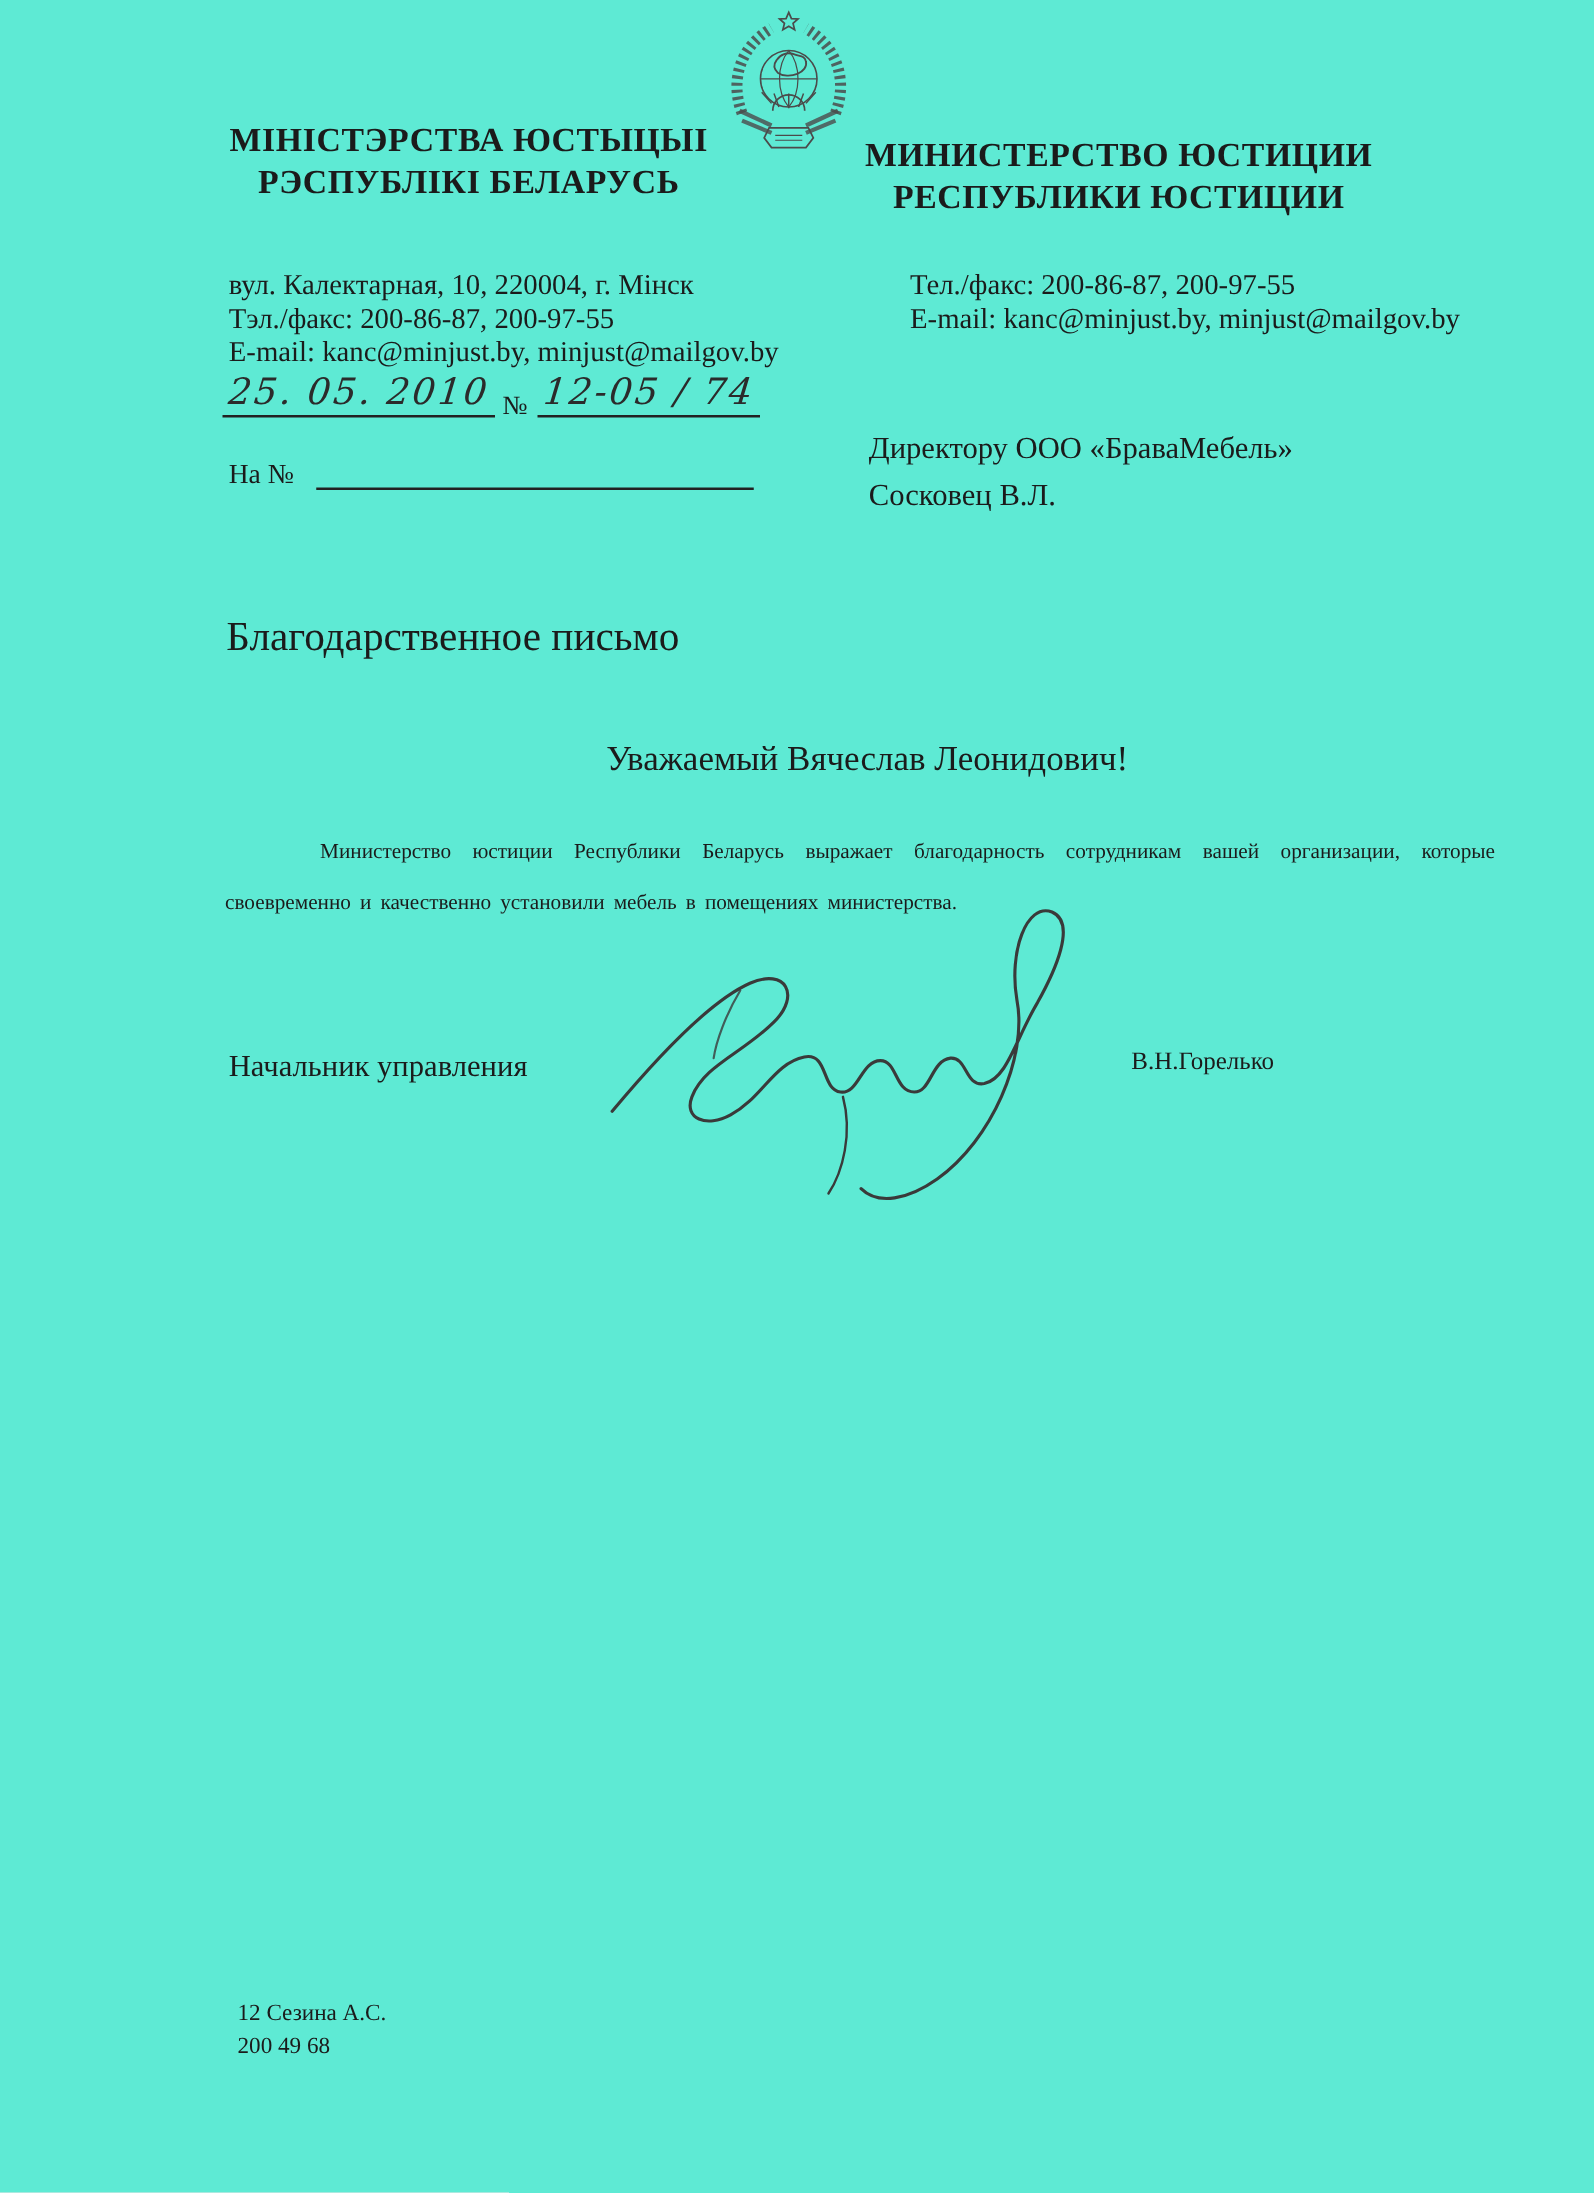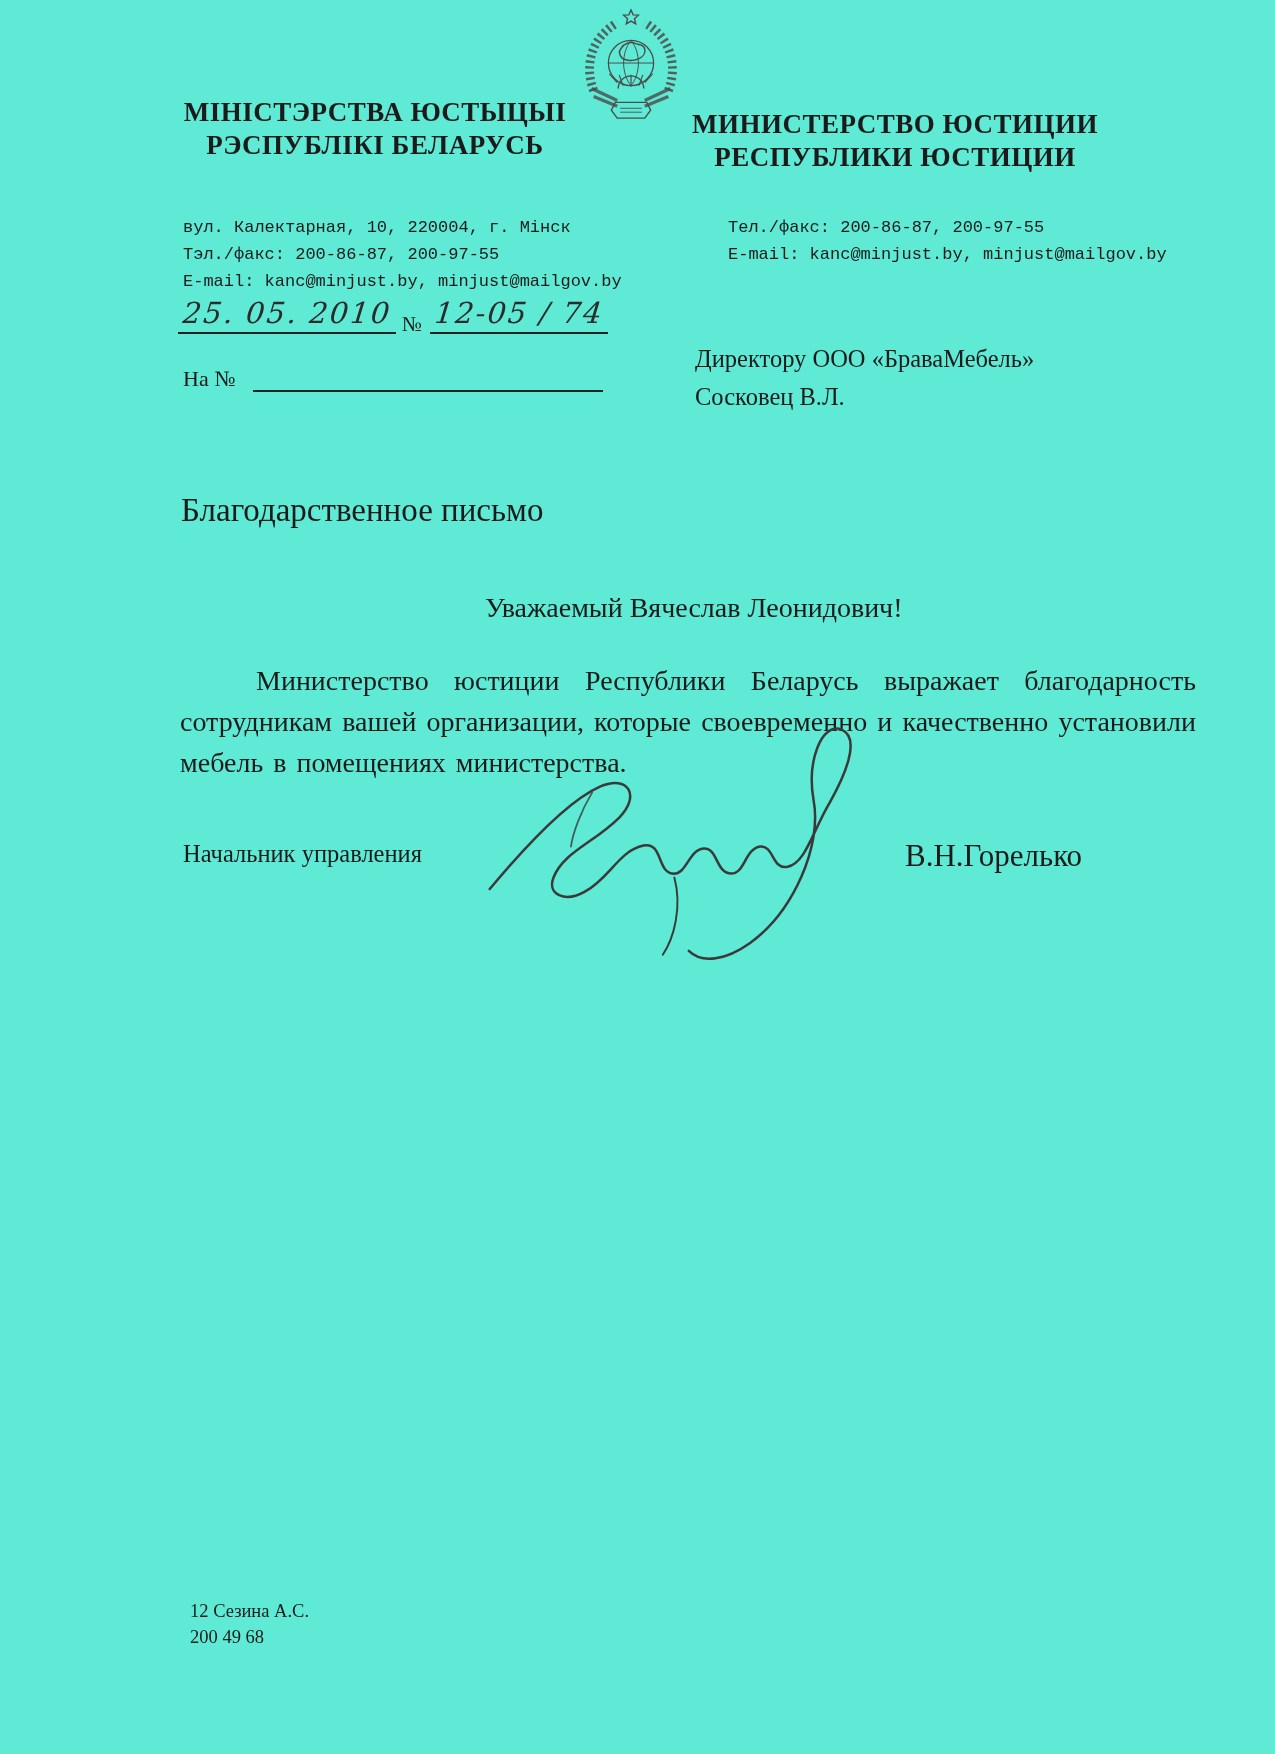--- a/index.html
+++ b/index.html
@@ -16,21 +16,21 @@
   .emblem{position:absolute;left:556px;top:6px;width:150px;height:118px;}
   .lh-title{
     position:absolute;top:96px;width:470px;
     text-align:center;font-weight:bold;font-size:27px;line-height:33px;
     letter-spacing:.5px;
   }
   .lh-title.left{left:140px;}
   .lh-title.right{left:660px;margin-top:12px;}
   .lh-addr{
     position:absolute;top:214px;width:470px;
-    font-size:17px;line-height:27px;font-family:Liberation Mono, monospace;
+    font-size:23px;line-height:27px;
   }
   .lh-addr.left{left:183px;}
   .lh-addr.right{left:728px;}
   
   .hand{
     font-style:italic;
     font-family:"DejaVu Serif",serif;
     font-size:29px;
     letter-spacing:2px;
     color:#2b2b2b;
@@ -53,26 +53,26 @@
   
   .addressee{
     position:absolute;left:695px;top:340px;width:470px;
     font-size:24.5px;line-height:38px;
   }
   
   .subject{position:absolute;left:181px;top:492px;font-size:33px;}
   .salutation{position:absolute;left:485px;top:592px;font-size:28px;text-align:center;}
   .body-par{
     position:absolute;left:180px;top:660px;width:1016px;
-    font-size:28px;line-height:41px;
+    font-size:17px;line-height:41px;
     text-align:justify;text-indent:76px;
     word-spacing:3px;
   }
   .signoff-position{position:absolute;left:183px;top:840px;font-size:24.5px;}
-  .signoff-name{position:absolute;left:905px;top:838px;font-size:31px;}
+  .signoff-name{position:absolute;left:905px;top:838px;font-size:20px;}
   .signature-svg{position:absolute;left:470px;top:688px;width:430px;height:290px;}
   
   .footer{
     position:absolute;left:190px;top:1598px;
     font-size:18.5px;line-height:26px;
   }
 </style>
 </head>
 <body>
 

